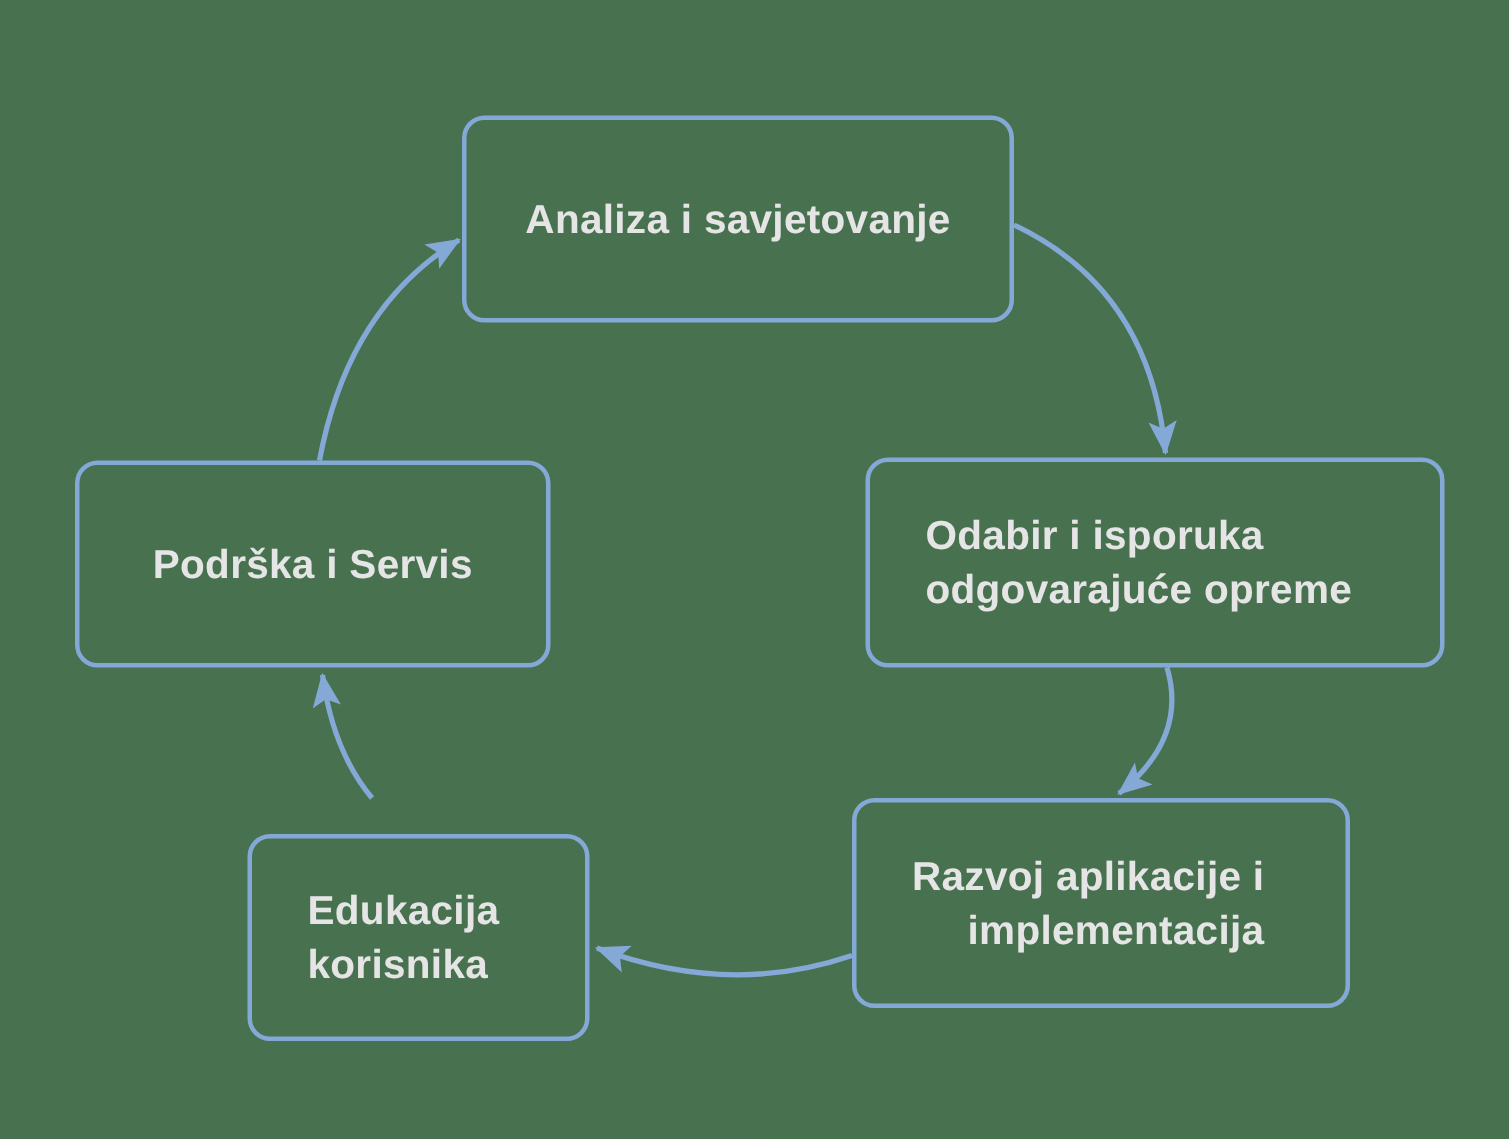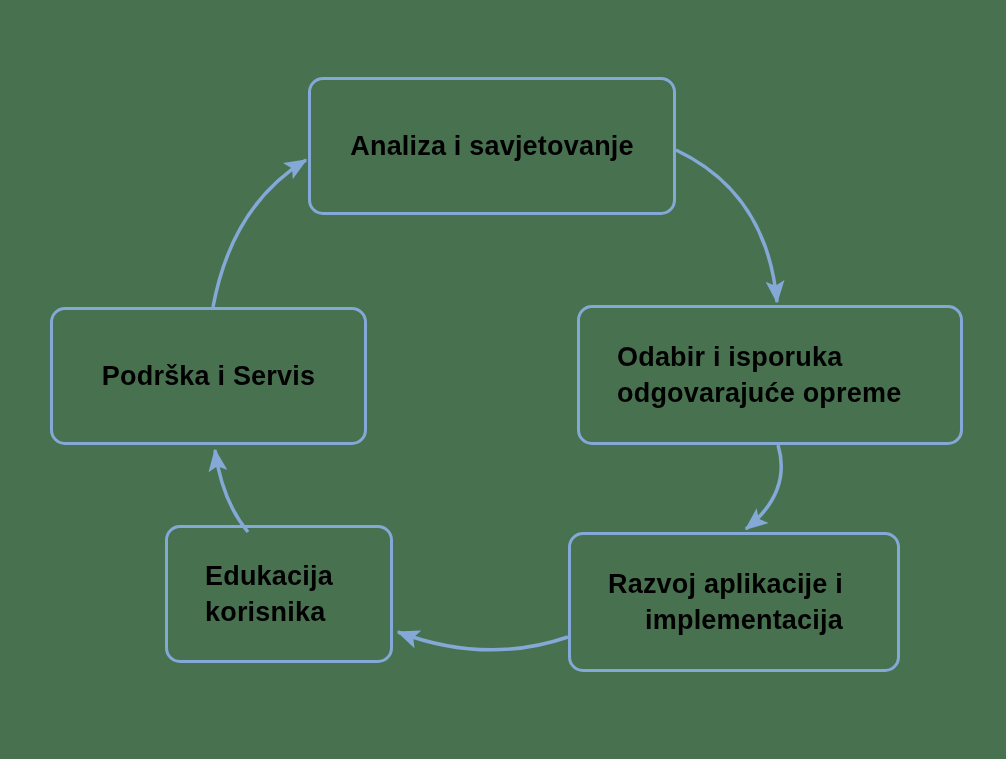--- a/index.html
+++ b/index.html
@@ -25,42 +25,42 @@
     pointer-events: none;
   }
   .node {
     position: absolute;
     box-sizing: border-box;
     border: 3px solid #84a9d6;
     border-radius: 15px;
     background: transparent;
     display: flex;
     align-items: center;
-    color: #000000;
+    color: #e5e5e5;
     font-size: 27px;
     font-weight: 600;
     line-height: 36px;
     letter-spacing: 0.2px;
   }
   .node .label {
     white-space: pre-line;
   }
   .node.center {
     justify-content: center;
     text-align: center;
   }
   .node.leftpad {
     justify-content: flex-start;
     text-align: left;
     padding-left: 37px;
   }
   #node-analiza   { left: 308px; top: 77px;  width: 368px; height: 138px; }
   #node-odabir    { left: 577px; top: 305px; width: 386px; height: 140px; }
   #node-razvoj    { left: 568px; top: 532px; width: 332px; height: 140px; text-align: right; }
-  #node-edukacija { left: 165px; top: 525px; width: 228px; height: 138px; }
+  #node-edukacija { left: 165px; top: 556px; width: 228px; height: 138px; }
   #node-podrska   { left: 50px;  top: 307px; width: 317px; height: 138px; text-align: center; }
 </style>
 </head>
 <body>
 
 <div class="canvas">
 
   <svg class="arrow-layer" width="1006" height="759" viewBox="0 0 1006 759" xmlns="http://www.w3.org/2000/svg">
     <defs>
       <marker id="arrowhead" viewBox="0 0 6 5" markerWidth="6.5" markerHeight="5.5" refX="5.6" refY="2.5" orient="auto" markerUnits="strokeWidth">

